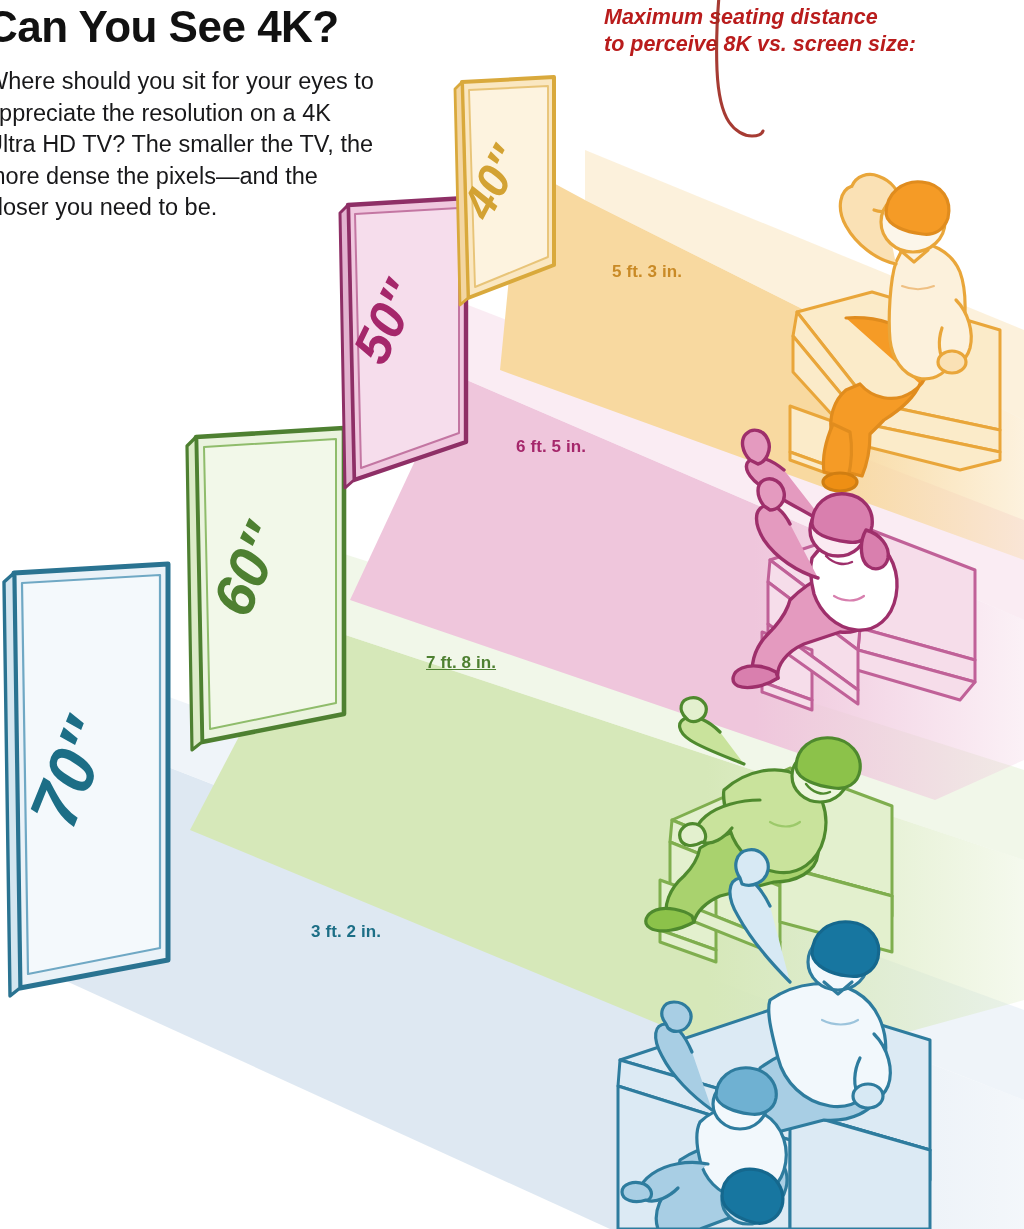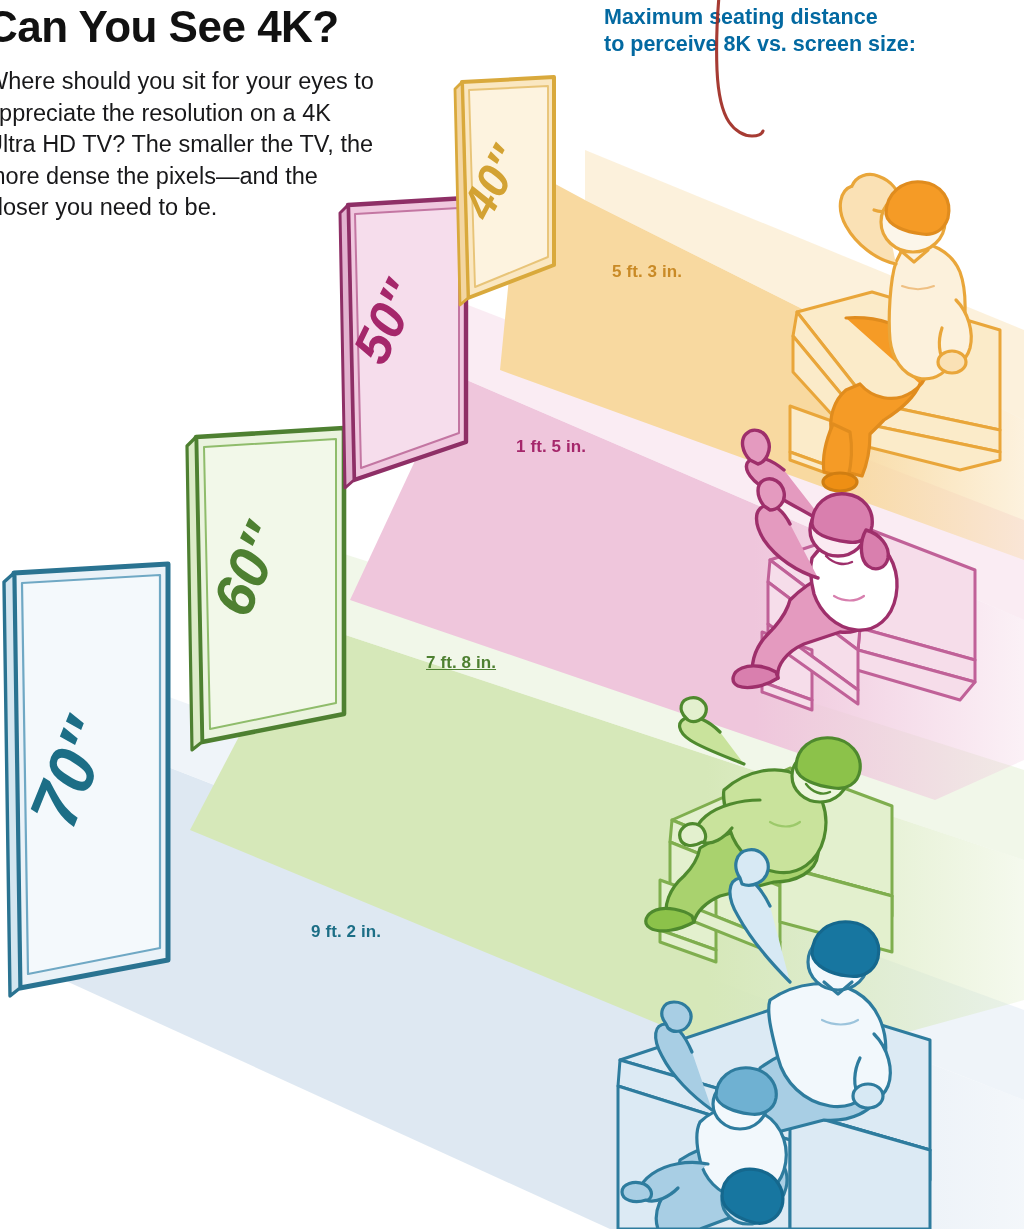--- a/index.html
+++ b/index.html
@@ -58,22 +58,23 @@
     left: 604px;
     top: 4px;
     width: 400px;
     z-index: 40;
   }
   .kicker {
     font-family: "Liberation Sans", sans-serif;
     font-weight: bold;
     font-size: 21.5px;
     line-height: 27px;
-    color: #0369a1;
+    color: #b91c1c;
     margin: 0;
+    font-style: italic;
   }
 
   
   .dist-label {
     position: absolute;
     font-family: "Liberation Sans", sans-serif;
     font-weight: bold;
     font-size: 17px;
     letter-spacing: 0.1px;
     white-space: nowrap;
@@ -365,23 +366,23 @@
     <g>
       <polygon points="462,82 554,77 554,265 468,298" fill="#FAE7C1" stroke="#D9A93C" stroke-width="4" stroke-linejoin="round"></polygon>
       <polygon points="469,90 548,86 548,257 475,287" fill="#FDF3DF" stroke="#E8C478" stroke-width="1.9" stroke-linejoin="round"></polygon>
       <polygon points="462,82 455,89 460,305 468,298" fill="#F3D6A2" stroke="#D9A93C" stroke-width="2.8" stroke-linejoin="round"></polygon>
       <text x="506" y="190" fill="#D3A233" font-family="Liberation Sans, sans-serif" font-weight="bold" font-size="46" font-style="italic" text-anchor="middle" transform="rotate(-62 506 190)">40″</text>
     </g>
 
   </svg>
 
   <div class="dist-label dist-40">5 ft. 3 in.</div>
-  <div class="dist-label dist-50">1 ft. 5 in.</div>
+  <div class="dist-label dist-50">6 ft. 5 in.</div>
   <div class="dist-label dist-60">7 ft. 8 in.</div>
-  <div class="dist-label dist-70">9 ft. 2 in.</div>
+  <div class="dist-label dist-70">3 ft. 2 in.</div>
 
   <div class="headline-block">
     <h1 class="headline">Can You See 4K?</h1>
     <p class="deck">Where should you sit for your eyes to appreciate the resolution on a 4K Ultra HD TV? The smaller the TV, the more dense the pixels—and the closer you need to be.</p>
   </div>
 
   <div class="kicker-block">
     <p class="kicker">Maximum seating distance</p>
     <p class="kicker">to perceive 8K vs. screen size:</p>
   </div>

